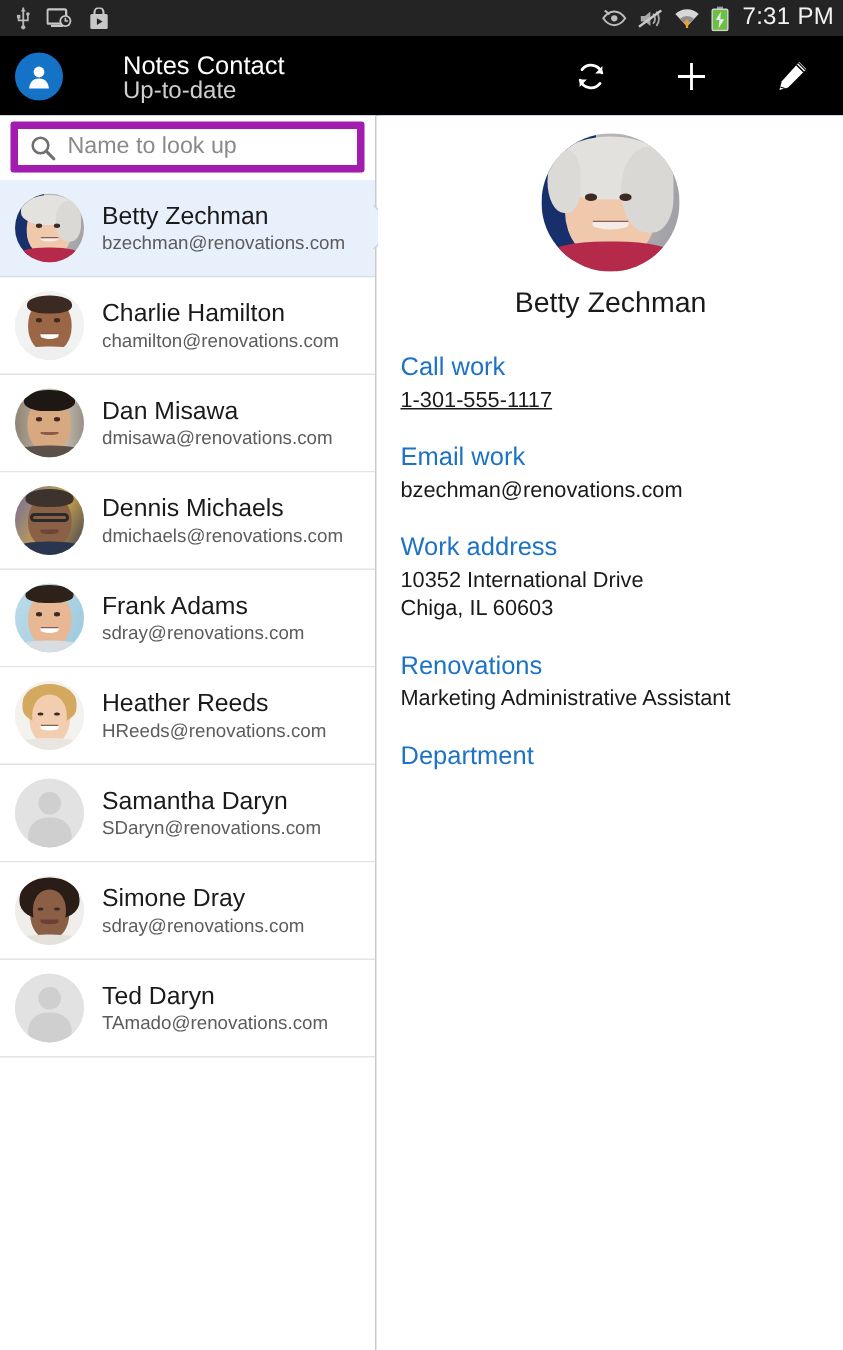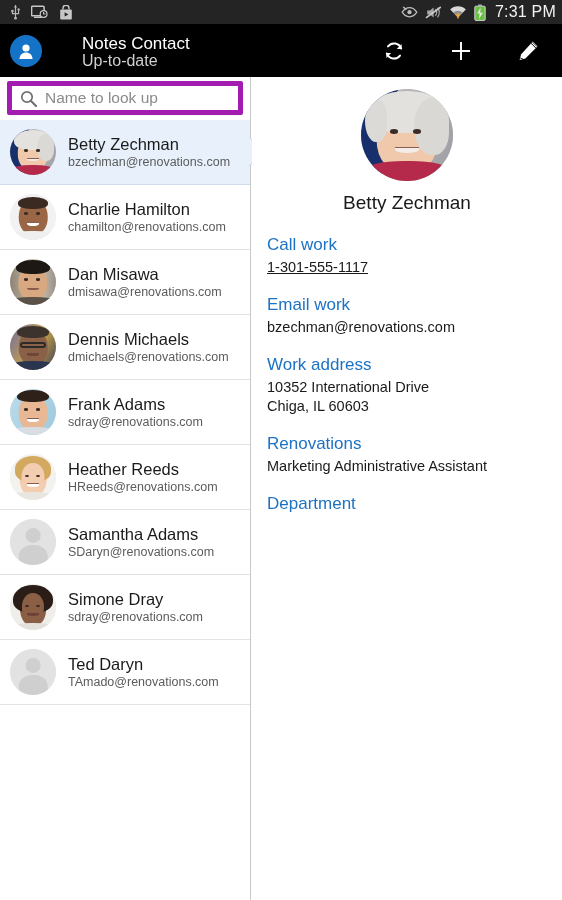--- a/index.html
+++ b/index.html
@@ -328,21 +328,21 @@
             <div class="rowtext">
               <span class="rowname">Heather Reeds</span>
               <span class="rowmail">HReeds@renovations.com</span>
             </div>
           </div>
           <div class="row">
             <div class="avatar">
               <div class="ph"></div>
             </div>
             <div class="rowtext">
-              <span class="rowname">Samantha Adams</span>
+              <span class="rowname">Samantha Daryn</span>
               <span class="rowmail">SDaryn@renovations.com</span>
             </div>
           </div>
           <div class="row">
             <div class="avatar">
               <div class="face">
                 <div class="bg" style="background:#f0eeeb"></div>
                 <div class="skin" style="top:14%;width:56%;height:78%;background:#8a5f45"></div>
                 <div class="hair" style="left:6%;top:2%;width:88%;height:62%;background:#2a1d17;border-radius:50% 50% 42% 42%"></div>
                 <div class="skin" style="top:20%;width:48%;height:60%;background:#8a5f45"></div>

